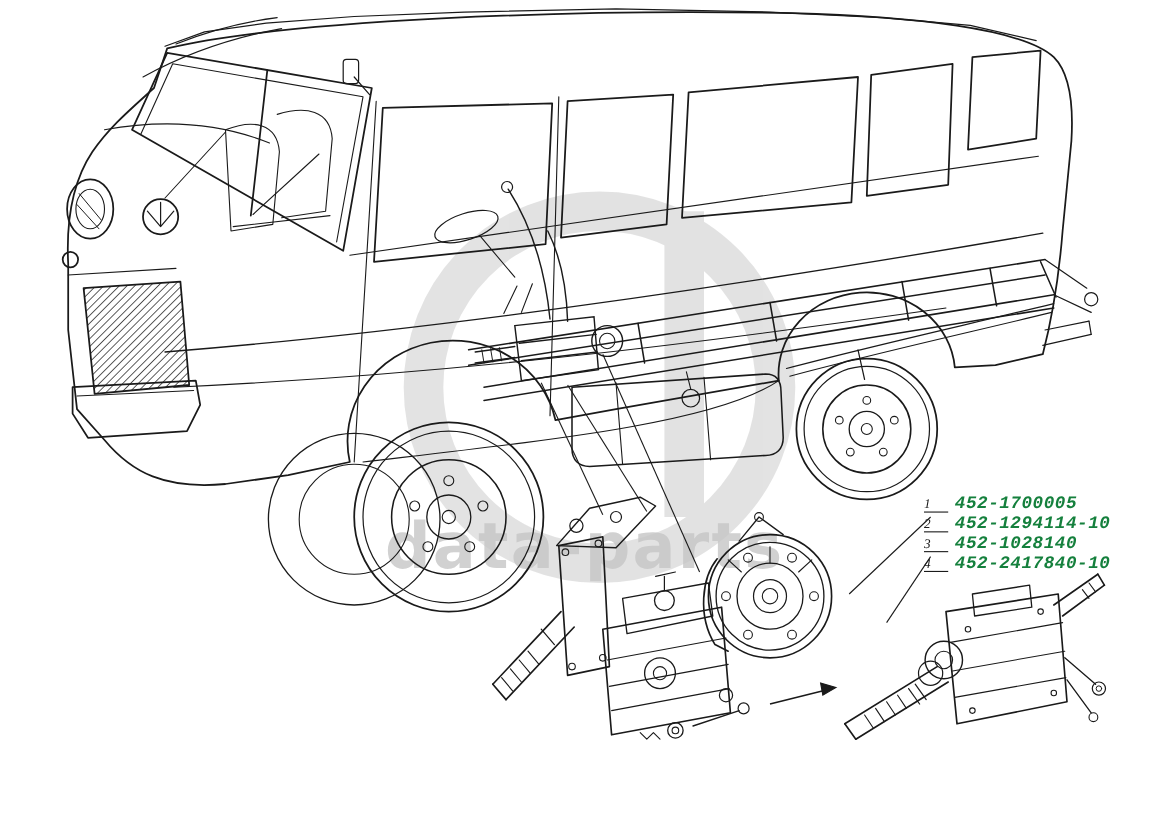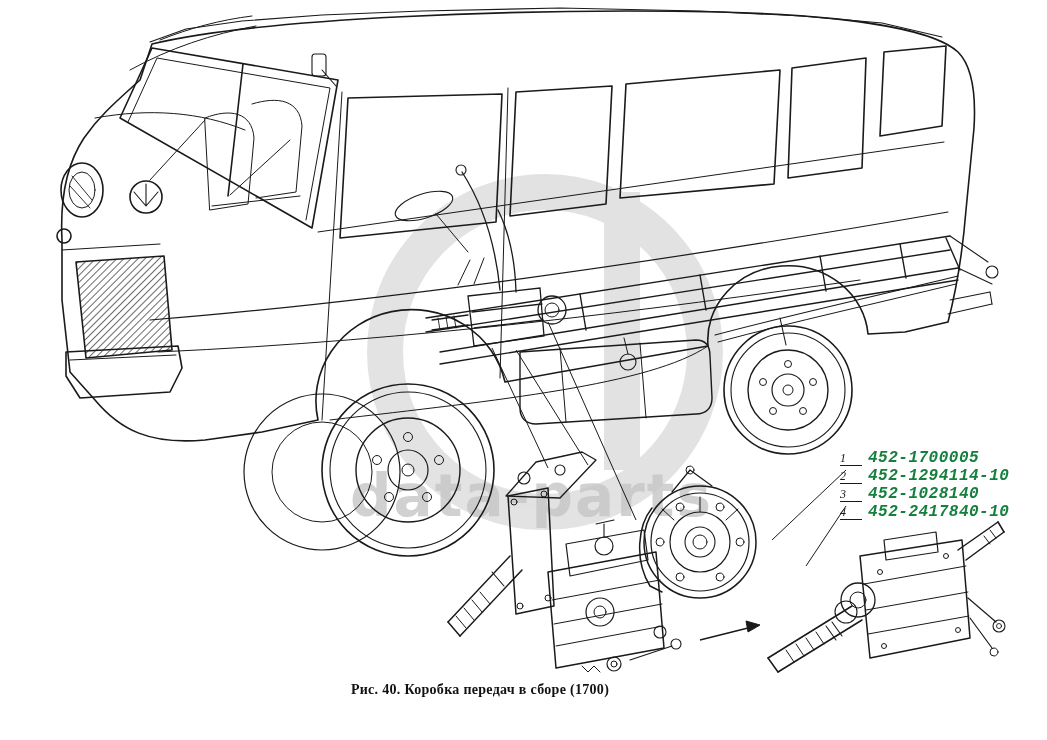--- a/index.html
+++ b/index.html
@@ -311,15 +311,14 @@
     <div class="pl-row">
       <span class="pl-num">3</span>
       <span class="pl-pn">452-1028140</span>
     </div>
     <div class="pl-row">
       <span class="pl-num">4</span>
       <span class="pl-pn">452-2417840-10</span>
     </div>
   </div>
 
-  <div class="caption">Рис. 40. Коробка передач в сборе (1700)</div>
 
 </div>
 
 </body></html>

